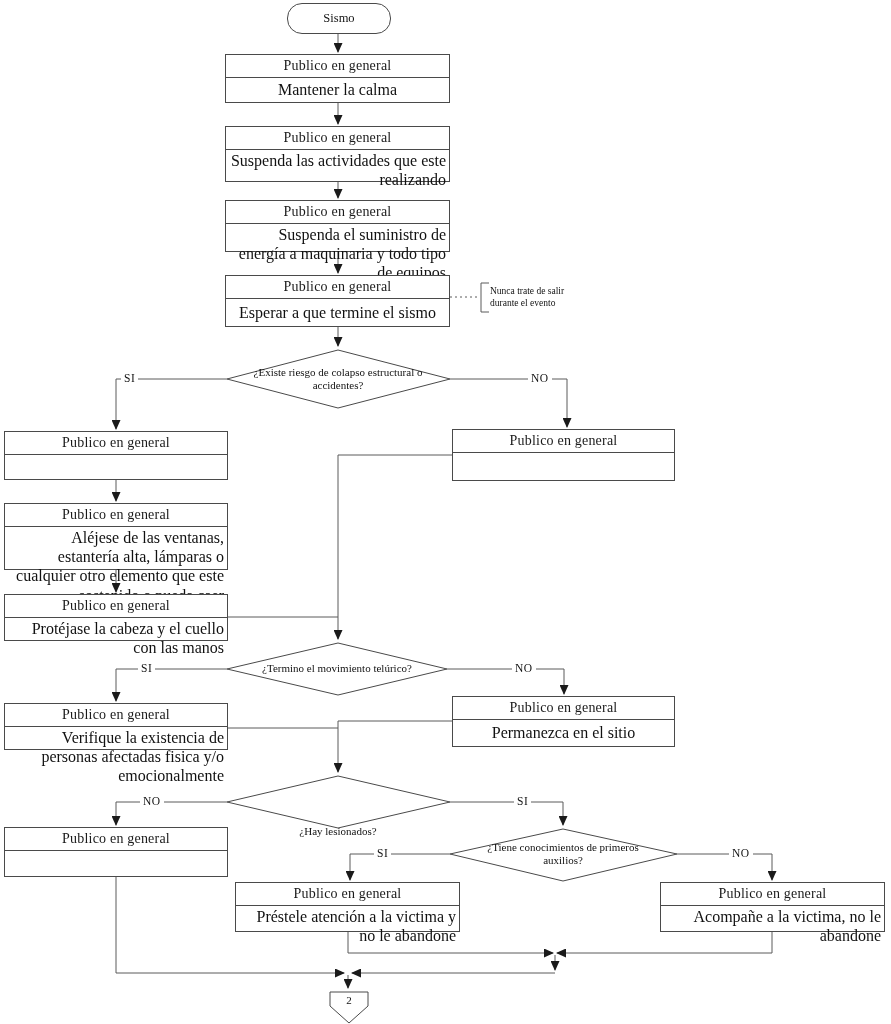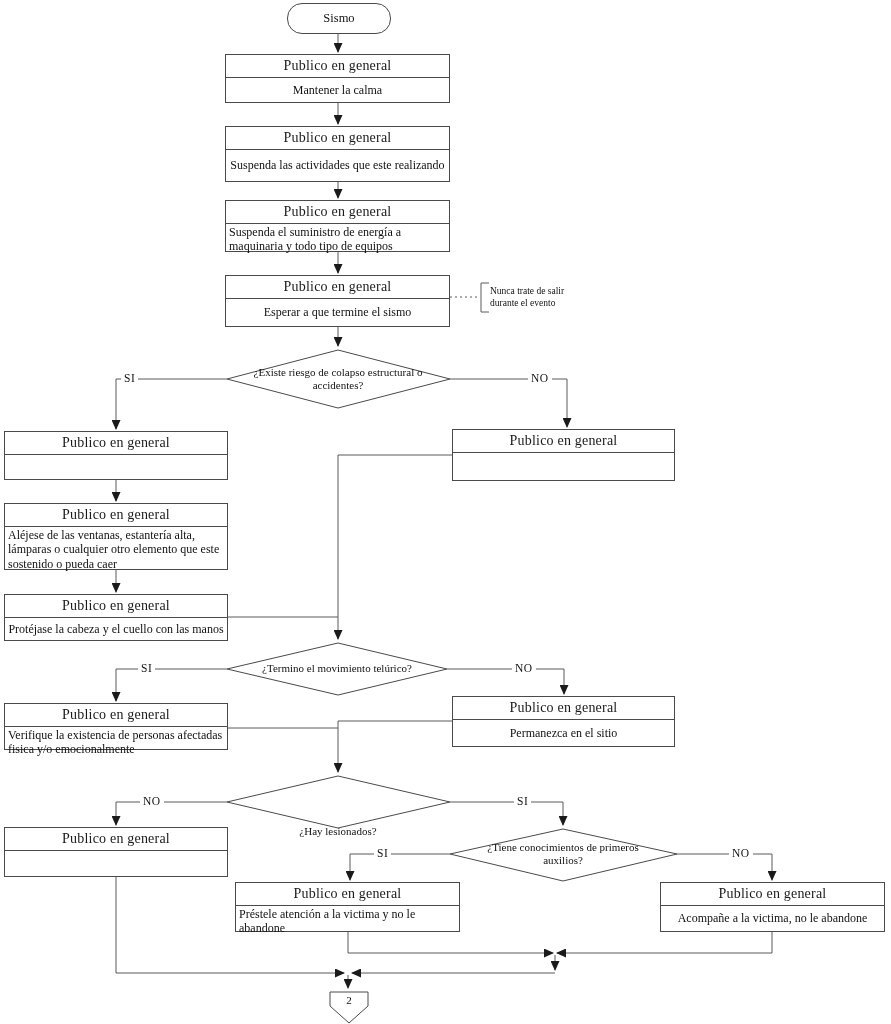--- a/index.html
+++ b/index.html
@@ -18,21 +18,21 @@
   .box{
     position:absolute;background:#fff;border:1px solid #4a4a4a;
     display:flex;flex-direction:column;box-sizing:border-box;
   }
   .box-header{
     border-bottom:1px solid #4a4a4a;font-size:14px;text-align:center;
     padding:3px 0 3px;letter-spacing:.2px;color:#1a1a1a;flex:0 0 auto;
   }
   .box-body{
     flex:1 1 auto;display:flex;align-items:center;justify-content:center;
-    text-align:left;font-size:12px;line-height:1.2;padding:1px 3px;color:#111;
+    text-align:right;font-size:16px;line-height:1.2;padding:1px 3px;color:#111;
   }
   .diamond-label{
     position:absolute;display:flex;align-items:center;justify-content:center;
     text-align:center;font-size:11px;line-height:1.2;color:#111;
   }
   .edge-label{
     position:absolute;background:#fff;font-size:11.5px;line-height:14px;
     padding:0 3px;color:#111;letter-spacing:.5px;
   }
   .note{

